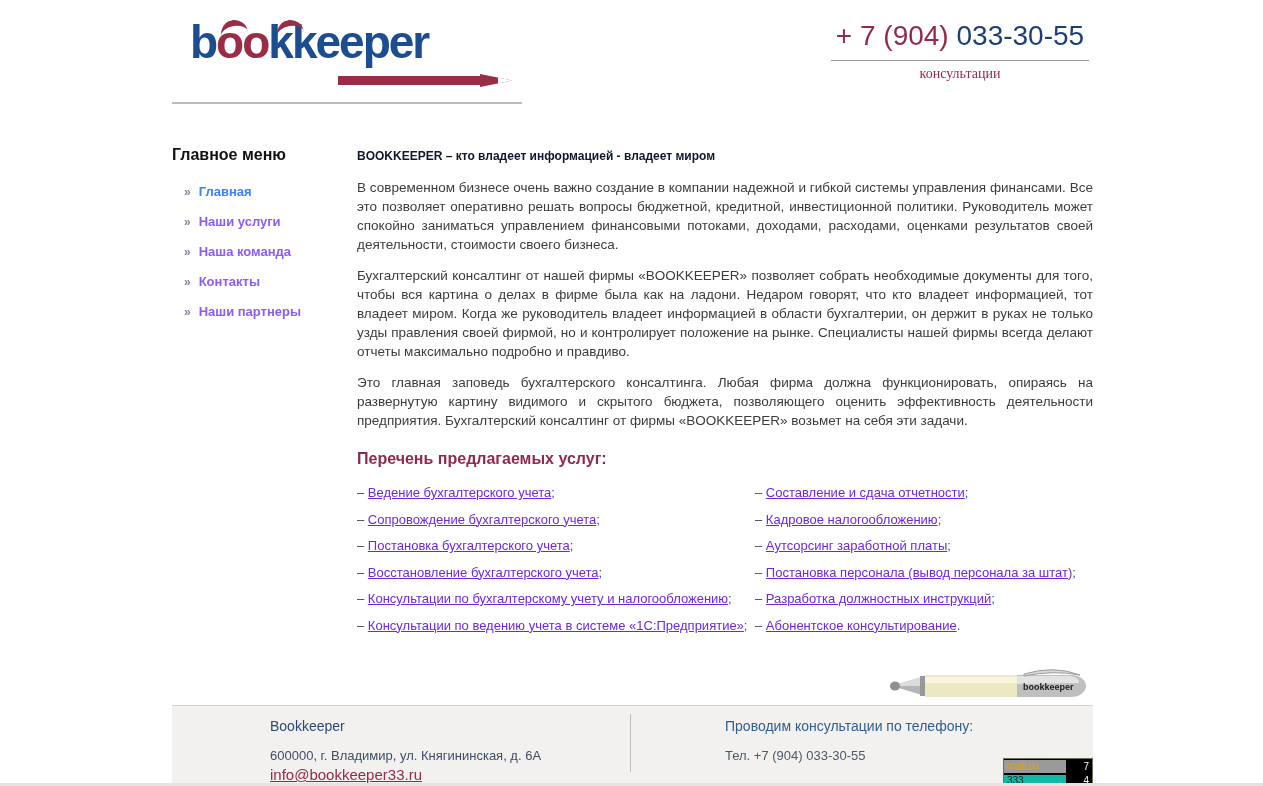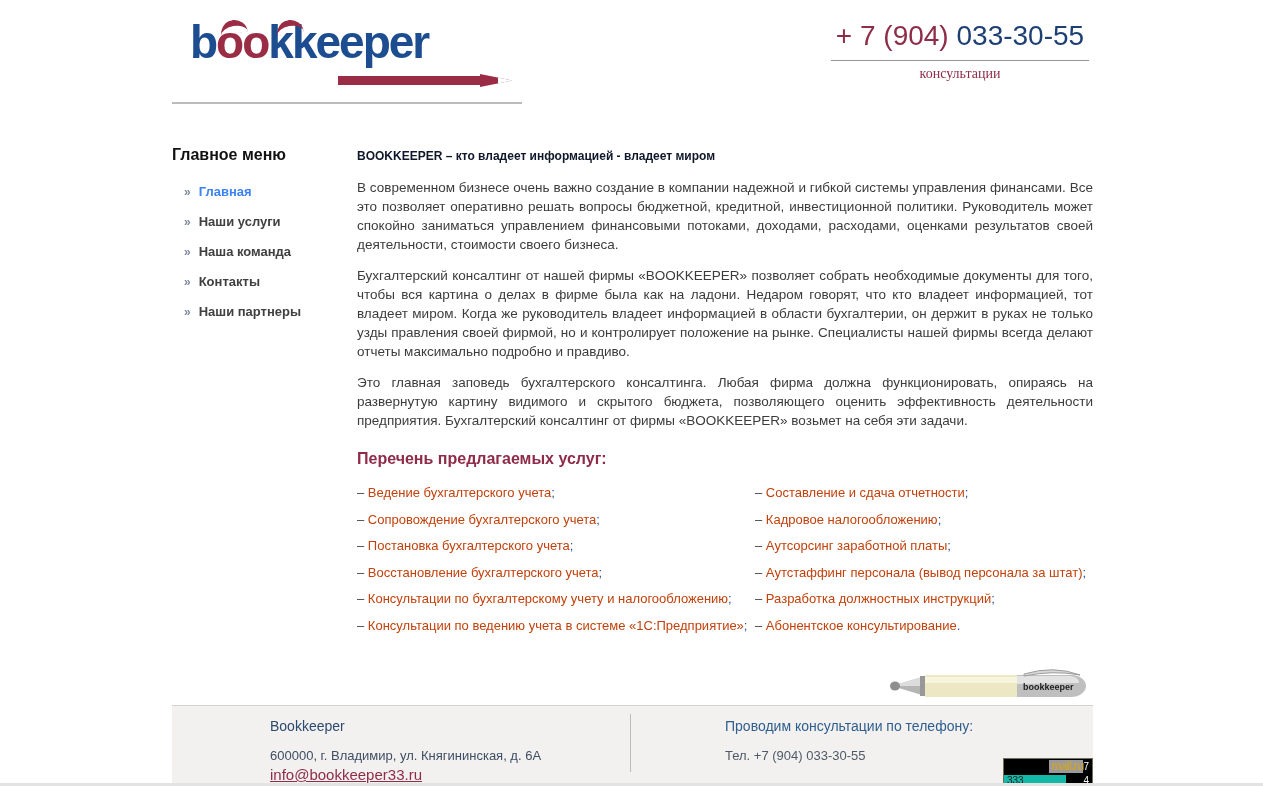--- a/index.html
+++ b/index.html
@@ -22,34 +22,34 @@
   .phone-line { font-size:28px; letter-spacing:0; padding-bottom:8px; border-bottom:1px solid #999999; white-space:nowrap; }
   .phone-red { color:#8e2c49; }
   .phone-blue { color:#1d3f73; }
   .consult { display:inline-block; margin-top:5px; font-size:14px; color:#8e2c49; text-decoration:none; cursor:pointer;font-family:Liberation Serif, serif; }
 
   
   .sidebar { position:absolute; left:0; top:146px; width:170px; }
   .menu-title { font-size:16px; font-weight:bold; color:#111111; margin-bottom:20px; }
   .menu-item { display:block; margin-bottom:15px; font-size:13px; font-weight:bold; text-decoration:none; cursor:pointer; }
   .menu-item .chev { color:#7b87a0; font-size:12px; margin:0 8px 0 12px; font-weight:bold; }
-  .menu-item .mi-label { color:#404040; }
+  .menu-item .mi-label { color:#8b5cf6; }
   .menu-item.active .mi-label { color:#3b82f6; }
 
   
   .main { position:absolute; left:185px; top:146px; width:736px; }
   .page-title { font-size:12px; font-weight:bold; color:#0f172a; line-height:20px; }
   .para { font-size:13.5px; line-height:19px; color:#3c3c3c; text-align:justify; margin-top:12px; }
   .services-title { font-size:16px; font-weight:bold; color:#8e2b49; margin-top:20px; }
   .services { display:flex; margin-top:18px; }
   .svc-col-left { width:398px; }
   .svc-col-right { flex:1; }
   .svc-item { font-size:13px; margin-bottom:12.5px; line-height:14px; white-space:nowrap; }
   .svc-dash { color:#444444; }
-  .svc-link { color:#c2410c; cursor:pointer; }
+  .svc-link { color:#6d28d9; text-decoration:underline; cursor:pointer; }
   .svc-suffix { color:#2152a3; }
 
   
   .pen { position:absolute; left:714px; top:664px; width:206px; height:44px; }
 
   
   .footer { position:absolute; left:0; top:705px; width:921px; height:81px; background:#f2f1ef; border-top:1px solid #d2d2d0; }
   .f-left { position:absolute; left:98px; top:12px; }
   .f-company { font-size:14px; color:#2c4a6e; }
   .f-address { font-size:13px; color:#3e4e64; margin-top:14px; }
@@ -57,21 +57,21 @@
   .f-divider { position:absolute; left:458px; top:8px; width:1px; height:58px; background:#bdbdbb; }
   .f-right { position:absolute; left:553px; top:12px; }
   .f-title { font-size:14px; color:#2e5e8e; }
   .f-phone { font-size:13px; color:#4e5a68; margin-top:14px; }
 
   
   .counter { position:absolute; left:831px; top:52px; width:90px; height:29px; background:#000000;
              border:1px solid #70705a; font-size:10px; cursor:pointer; }
   .c-row { display:flex; height:14px; align-items:center; }
   .c-logo { background:#9a9a9a; color:#c9a23e; font-weight:bold; width:62px; height:13px;
-            font-size:12px; line-height:12px; padding-left:2px; letter-spacing:-1px;margin-left:45px; }
+            font-size:12px; line-height:12px; padding-left:2px; letter-spacing:-1px; }
   .c-cell-white { background:#14b8a6; color:#222222; width:62px; height:12px; line-height:12px;
                   padding-left:3px; margin-top:1px; }
   .c-val { color:#ffffff; flex:1; text-align:right; padding-right:3px; }
 
   .bottom-edge { position:absolute; left:0; top:783px; width:1263px; height:3px; background:#e3e3e3; }
 </style>
 </head>
 <body>
 
 <div class="page">
@@ -116,21 +116,21 @@
         <div class="svc-item"><span class="svc-dash">–</span> <a class="svc-link">Сопровождение бухгалтерского учета</a><span class="svc-suffix">;</span></div>
         <div class="svc-item"><span class="svc-dash">–</span> <a class="svc-link">Постановка бухгалтерского учета</a><span class="svc-suffix">;</span></div>
         <div class="svc-item"><span class="svc-dash">–</span> <a class="svc-link">Восстановление бухгалтерского учета</a><span class="svc-suffix">;</span></div>
         <div class="svc-item"><span class="svc-dash">–</span> <a class="svc-link">Консультации по бухгалтерскому учету и налогообложению</a><span class="svc-suffix">;</span></div>
         <div class="svc-item"><span class="svc-dash">–</span> <a class="svc-link">Консультации по ведению учета в системе «1С:Предприятие»</a><span class="svc-suffix">;</span></div>
       </div>
       <div class="svc-col-right">
         <div class="svc-item"><span class="svc-dash">–</span> <a class="svc-link">Составление и сдача отчетности</a><span class="svc-suffix">;</span></div>
         <div class="svc-item"><span class="svc-dash">–</span> <a class="svc-link">Кадровое налогообложению</a><span class="svc-suffix">;</span></div>
         <div class="svc-item"><span class="svc-dash">–</span> <a class="svc-link">Аутсорсинг заработной платы</a><span class="svc-suffix">;</span></div>
-        <div class="svc-item"><span class="svc-dash">–</span> <a class="svc-link">Аутстаффинг персонала (вывод персонала за штат)</a><span class="svc-suffix">;</span></div>
+        <div class="svc-item"><span class="svc-dash">–</span> <a class="svc-link">Постановка персонала (вывод персонала за штат)</a><span class="svc-suffix">;</span></div>
         <div class="svc-item"><span class="svc-dash">–</span> <a class="svc-link">Разработка должностных инструкций</a><span class="svc-suffix">;</span></div>
         <div class="svc-item"><span class="svc-dash">–</span> <a class="svc-link">Абонентское консультирование</a><span class="svc-suffix">.</span></div>
       </div>
     </div>
   </div>
 
   <svg class="pen" width="206" height="44" viewBox="0 0 206 44">
     <polygon points="6,22 36,13 36,31" fill="#b5b5b5"></polygon>
     <polygon points="6,22 36,13 36,22" fill="#dcdcdc"></polygon>
     <ellipse cx="9" cy="22" rx="5" ry="4.5" fill="#8f8f8f"></ellipse>

